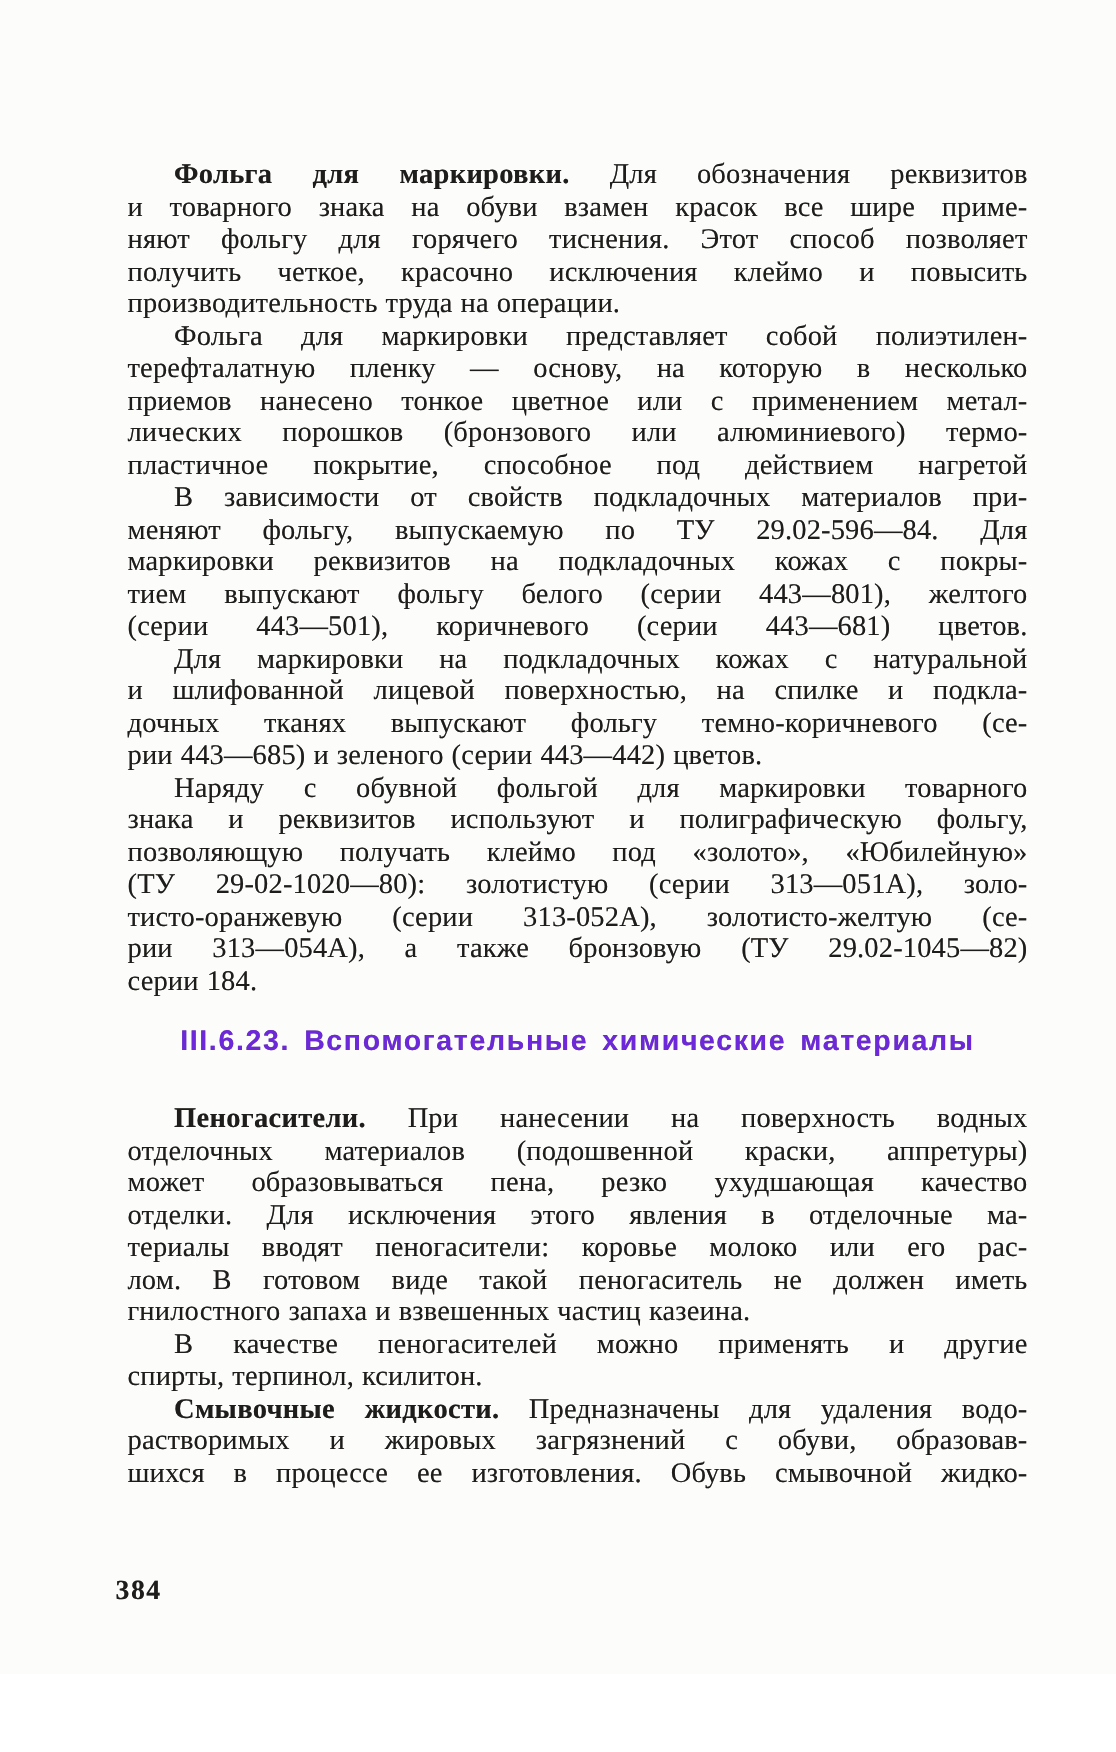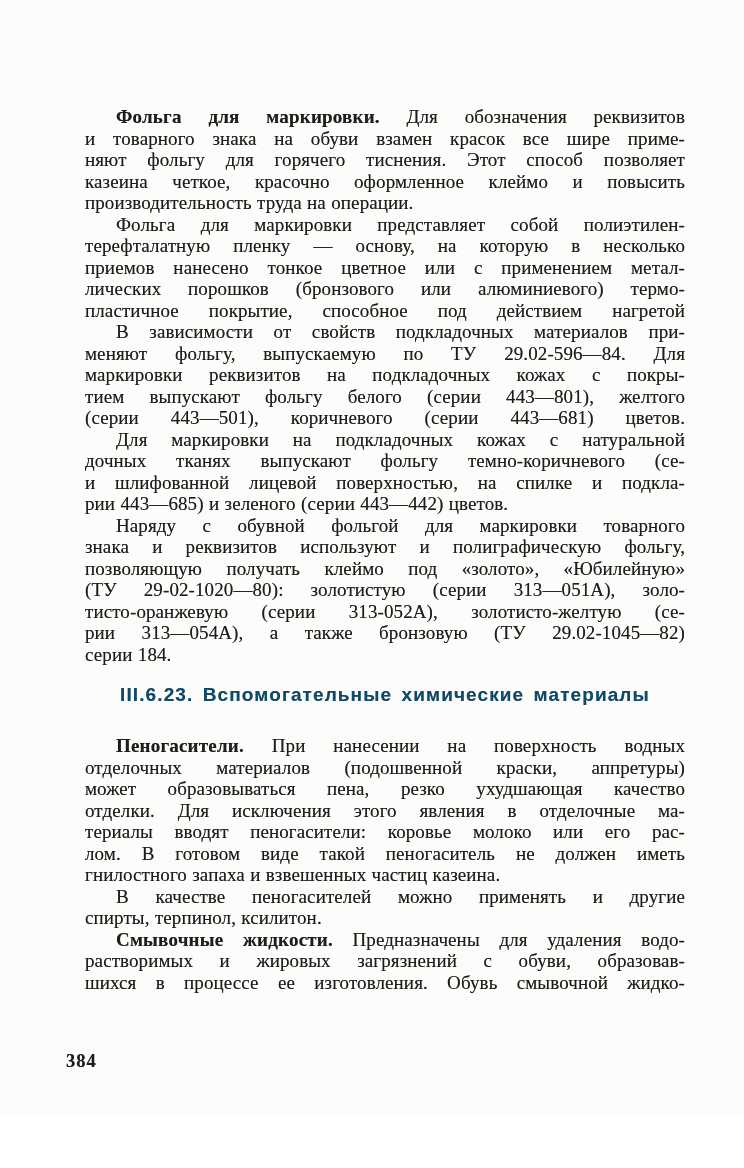--- a/index.html
+++ b/index.html
@@ -46,65 +46,65 @@
   }
   .heading {
     font-family: "Liberation Sans", sans-serif;
     font-weight: bold;
     font-size: 19px;
     line-height: 24px;
     letter-spacing: 1.1px;
     word-spacing: 3px;
     text-align: center;
     margin: 18px 0 28px 0;
-    color: #0c4a6e;
+    color: #6d28d9;
     text-shadow: 0 0 0.4px rgba(30, 29, 27, 0.5);
   }
   .page-number {
     position: absolute;
-    left: 66px;
+    left: 77px;
     top: 1051px;
     font-family: "Liberation Serif", serif;
     font-weight: bold;
     font-size: 18.5px;
     letter-spacing: 1px;
     color: #1e1d1b;
     text-shadow: 0 0 0.4px rgba(30, 29, 27, 0.55);
   }
 </style>
 </head>
 <body>
 
 <div class="page">
   <main class="text-block" id="text-block">
       <div class="para">
         <div class="line first"><span class="seg-b">Фольга для маркировки.</span><span class="seg-n"> Для обозначения реквизитов</span></div>
         <div class="line"><span class="seg-n">и товарного знака на обуви взамен красок все шире приме-</span></div>
         <div class="line"><span class="seg-n">няют фольгу для горячего тиснения. Этот способ позволяет</span></div>
-        <div class="line"><span class="seg-n">казеина четкое, красочно оформленное клеймо и повысить</span></div>
+        <div class="line"><span class="seg-n">получить четкое, красочно исключения клеймо и повысить</span></div>
         <div class="line lastline"><span class="seg-n">производительность труда на операции.</span></div>
       </div>
       <div class="para">
         <div class="line first"><span class="seg-n">Фольга для маркировки представляет собой полиэтилен-</span></div>
         <div class="line"><span class="seg-n">терефталатную пленку — основу, на которую в несколько</span></div>
         <div class="line"><span class="seg-n">приемов нанесено тонкое цветное или с применением метал-</span></div>
         <div class="line"><span class="seg-n">лических порошков (бронзового или алюминиевого) термо-</span></div>
         <div class="line"><span class="seg-n">пластичное покрытие, способное под действием нагретой</span></div>
       </div>
       <div class="para">
         <div class="line first"><span class="seg-n">В зависимости от свойств подкладочных материалов при-</span></div>
         <div class="line"><span class="seg-n">меняют фольгу, выпускаемую по ТУ 29.02-596—84. Для</span></div>
         <div class="line"><span class="seg-n">маркировки реквизитов на подкладочных кожах с покры-</span></div>
         <div class="line"><span class="seg-n">тием выпускают фольгу белого (серии 443—801), желтого</span></div>
         <div class="line"><span class="seg-n">(серии 443—501), коричневого (серии 443—681) цветов.</span></div>
       </div>
       <div class="para">
         <div class="line first"><span class="seg-n">Для маркировки на подкладочных кожах с натуральной</span></div>
+        <div class="line"><span class="seg-n">и шлифованной лицевой поверхностью, на спилке и подкла-</span></div>
         <div class="line"><span class="seg-n">дочных тканях выпускают фольгу темно-коричневого (се-</span></div>
-        <div class="line"><span class="seg-n">и шлифованной лицевой поверхностью, на спилке и подкла-</span></div>
         <div class="line lastline"><span class="seg-n">рии 443—685) и зеленого (серии 443—442) цветов.</span></div>
       </div>
       <div class="para">
         <div class="line first"><span class="seg-n">Наряду с обувной фольгой для маркировки товарного</span></div>
         <div class="line"><span class="seg-n">знака и реквизитов используют и полиграфическую фольгу,</span></div>
         <div class="line"><span class="seg-n">позволяющую получать клеймо под «золото», «Юбилейную»</span></div>
         <div class="line"><span class="seg-n">(ТУ 29-02-1020—80): золотистую (серии 313—051А), золо-</span></div>
         <div class="line"><span class="seg-n">тисто-оранжевую (серии 313-052А), золотисто-желтую (се-</span></div>
         <div class="line"><span class="seg-n">рии 313—054А), а также бронзовую (ТУ 29.02-1045—82)</span></div>
         <div class="line lastline"><span class="seg-n">серии 184.</span></div>

